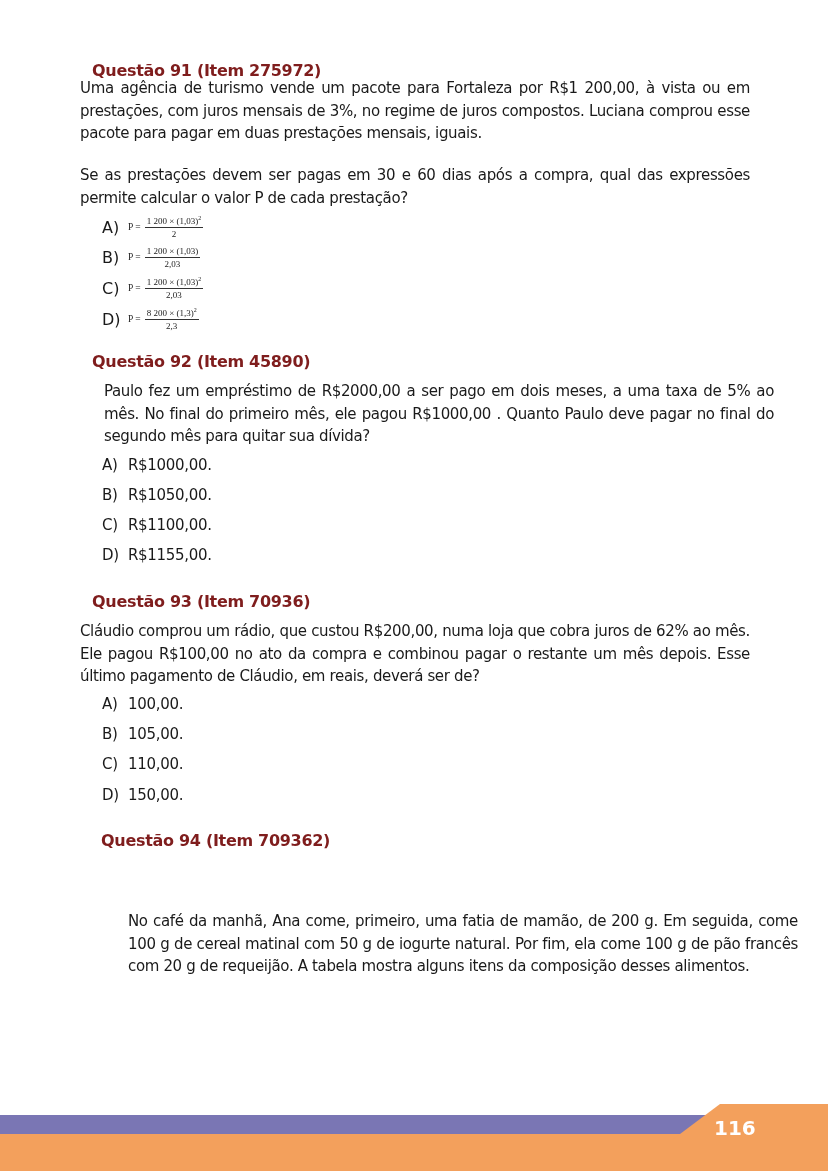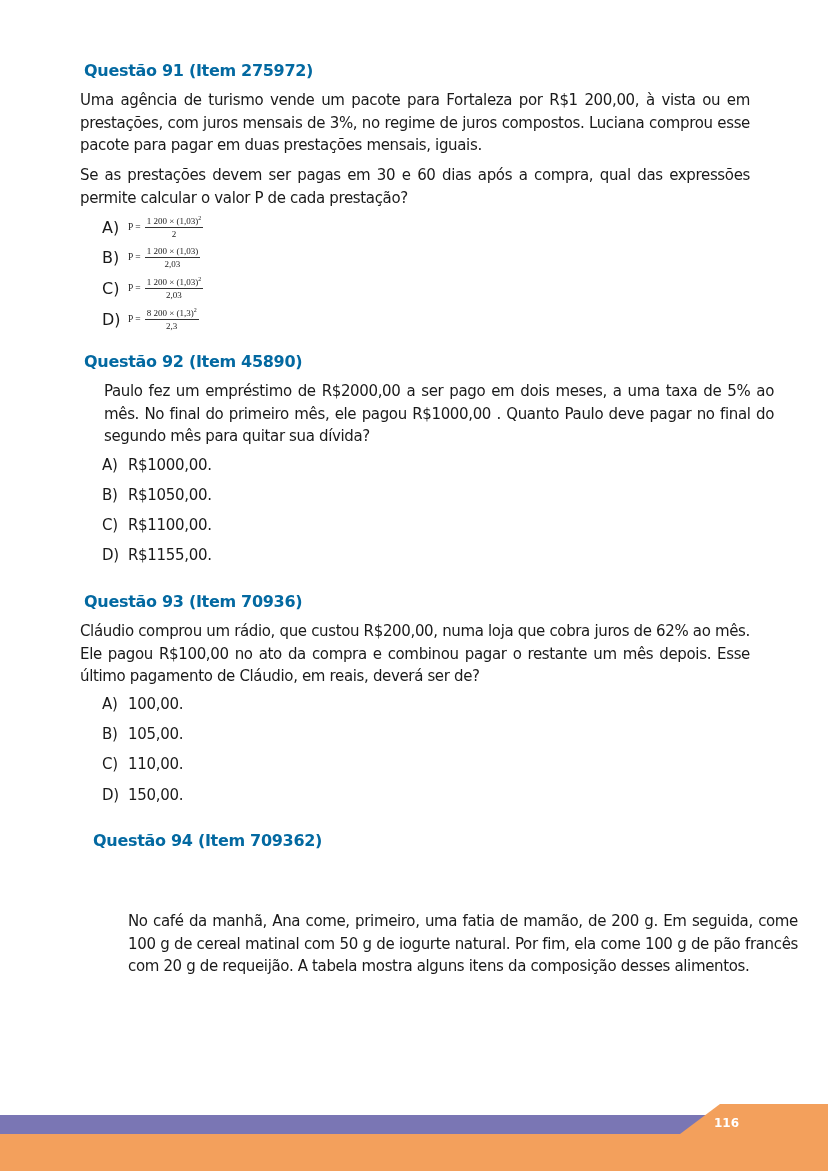--- a/index.html
+++ b/index.html
@@ -3,22 +3,22 @@
 <meta charset="utf-8">
 <style>
   html, body { margin: 0; padding: 0; }
   body {
     width: 828px; height: 1171px; position: relative; overflow: hidden;
     background: #ffffff; color: #1a1a1a;
     font-family: "DejaVu Sans", sans-serif;
   }
   .content { position: absolute; left: 80px; top: 0; width: 670px; }
   .q-title {
-    position: absolute; left: 4px; font-weight: bold; font-size: 16px;
-    letter-spacing: -0.3px; color: #0369a1;
+    position: absolute; left: 12px; font-weight: bold; font-size: 16px;
+    letter-spacing: -0.3px; color: #7f1d1d;
   }
   .para {
     position: absolute; left: 0; width: 670px; font-size: 15px;
     line-height: 22.5px; text-align: justify; letter-spacing: -0.35px;
     color: #1a1a1a;
   }
   .opt {
     position: absolute; left: 22px; font-size: 15px; letter-spacing: -0.3px;
     display: flex; align-items: center;
   }
@@ -32,30 +32,30 @@
   .formula .peq { margin-right: 4px; font-size: 9.5px; }
   .frac { display: inline-flex; flex-direction: column; align-items: center; }
   .frac .num { padding: 0 2px 1px 2px; border-bottom: 1px solid #333; white-space: nowrap; }
   .frac .den { padding-top: 1px; }
   .frac sup { font-size: 6px; }
   .footer-purple { position: absolute; left: 0; top: 1115px; width: 828px; height: 19px; background: #7a76b4; }
   .footer-orange { position: absolute; left: 0; top: 1134px; width: 828px; height: 37px; background: #f3a05c; }
   .footer-tab { position: absolute; left: 0; top: 0; width: 828px; height: 1171px; pointer-events: none; }
   .page-num {
     position: absolute; left: 714px; top: 1116px; color: #ffffff; font-weight: bold;
-    font-size: 12px; font-family: "DejaVu Sans", sans-serif;
+    font-size: 20px; font-family: "DejaVu Sans", sans-serif;
   }
 </style>
 </head>
 <body>
 
 <div class="content">
 
   <div class="q-title" style="top:61px;">Questão 91 (Item 275972)</div>
-  <div class="para" style="top:89px;">Uma agência de turismo vende um pacote para Fortaleza por R$1 200,00, à vista ou em prestações, com juros mensais de 3%, no regime de juros compostos. Luciana comprou esse pacote para pagar em duas prestações mensais, iguais.</div>
+  <div class="para" style="top:77px;">Uma agência de turismo vende um pacote para Fortaleza por R$1 200,00, à vista ou em prestações, com juros mensais de 3%, no regime de juros compostos. Luciana comprou esse pacote para pagar em duas prestações mensais, iguais.</div>
   <div class="para" style="top:164px;">Se as prestações devem ser pagas em 30 e 60 dias após a compra, qual das expressões permite calcular o valor P de cada prestação?</div>
 
   <div class="fopt" style="top:212px;">
     <span class="letter">A)</span>
     <span class="formula">
       <span class="peq">P =</span>
       <span class="frac">
           <span class="num"><span>1 200 × (1,03)</span><sup>2</sup></span>
           <span class="den">2</span>
         </span>

